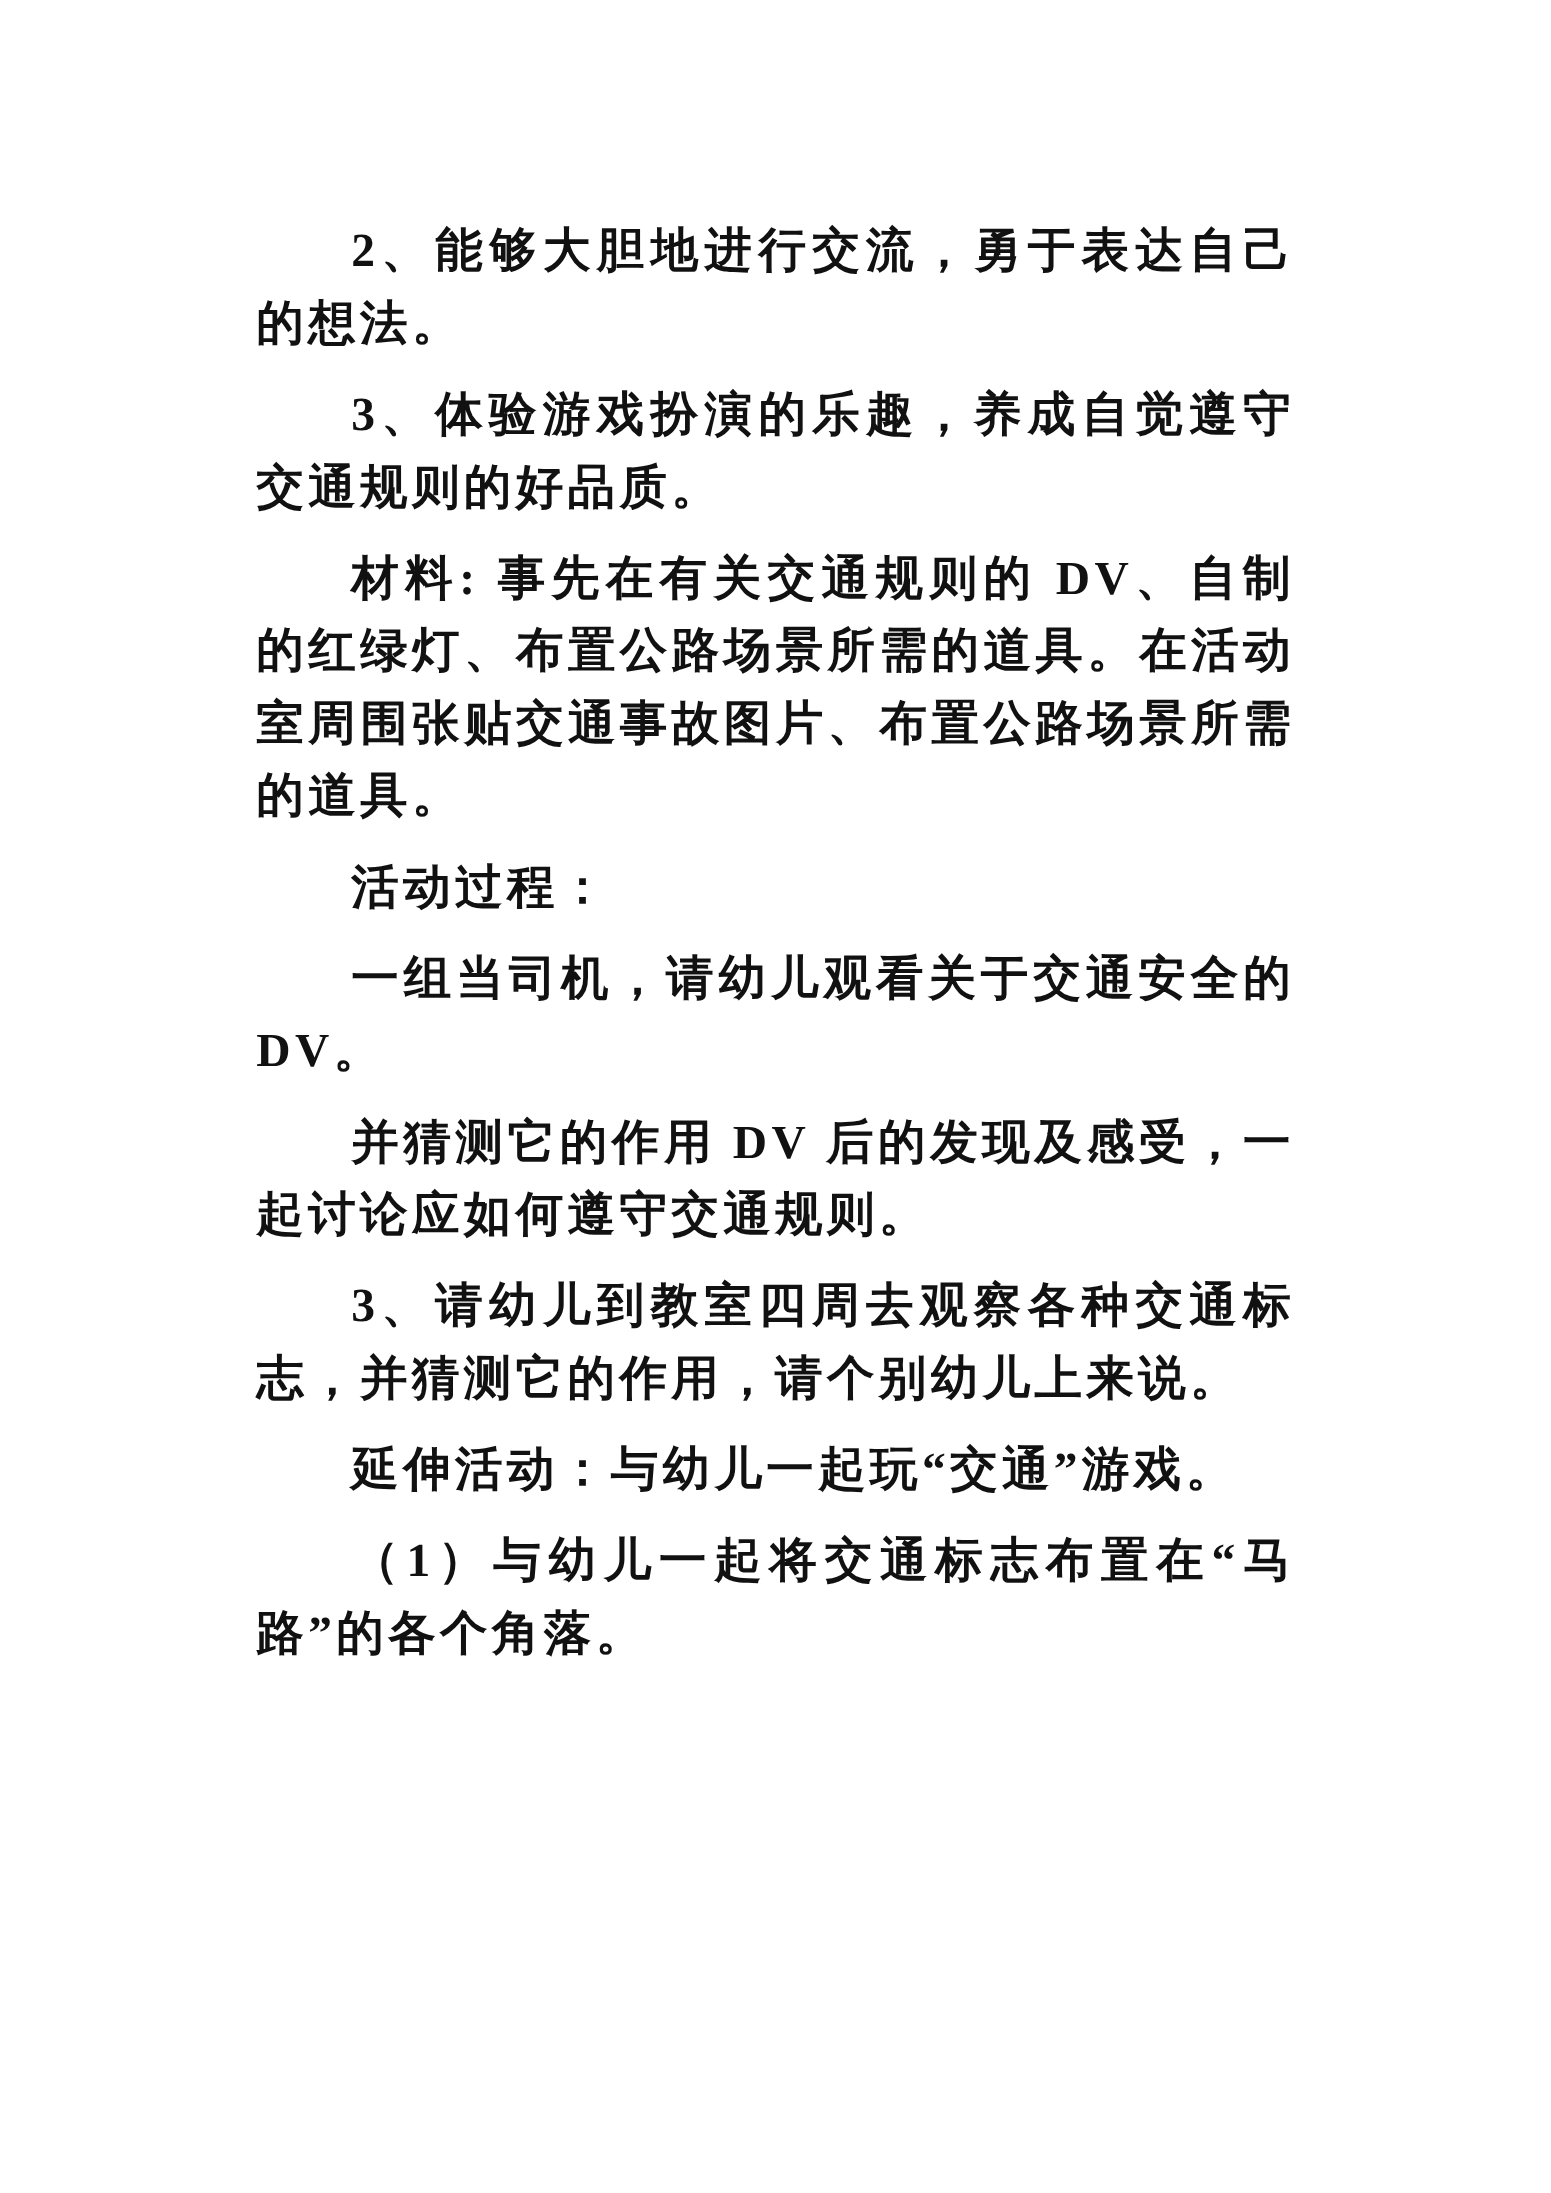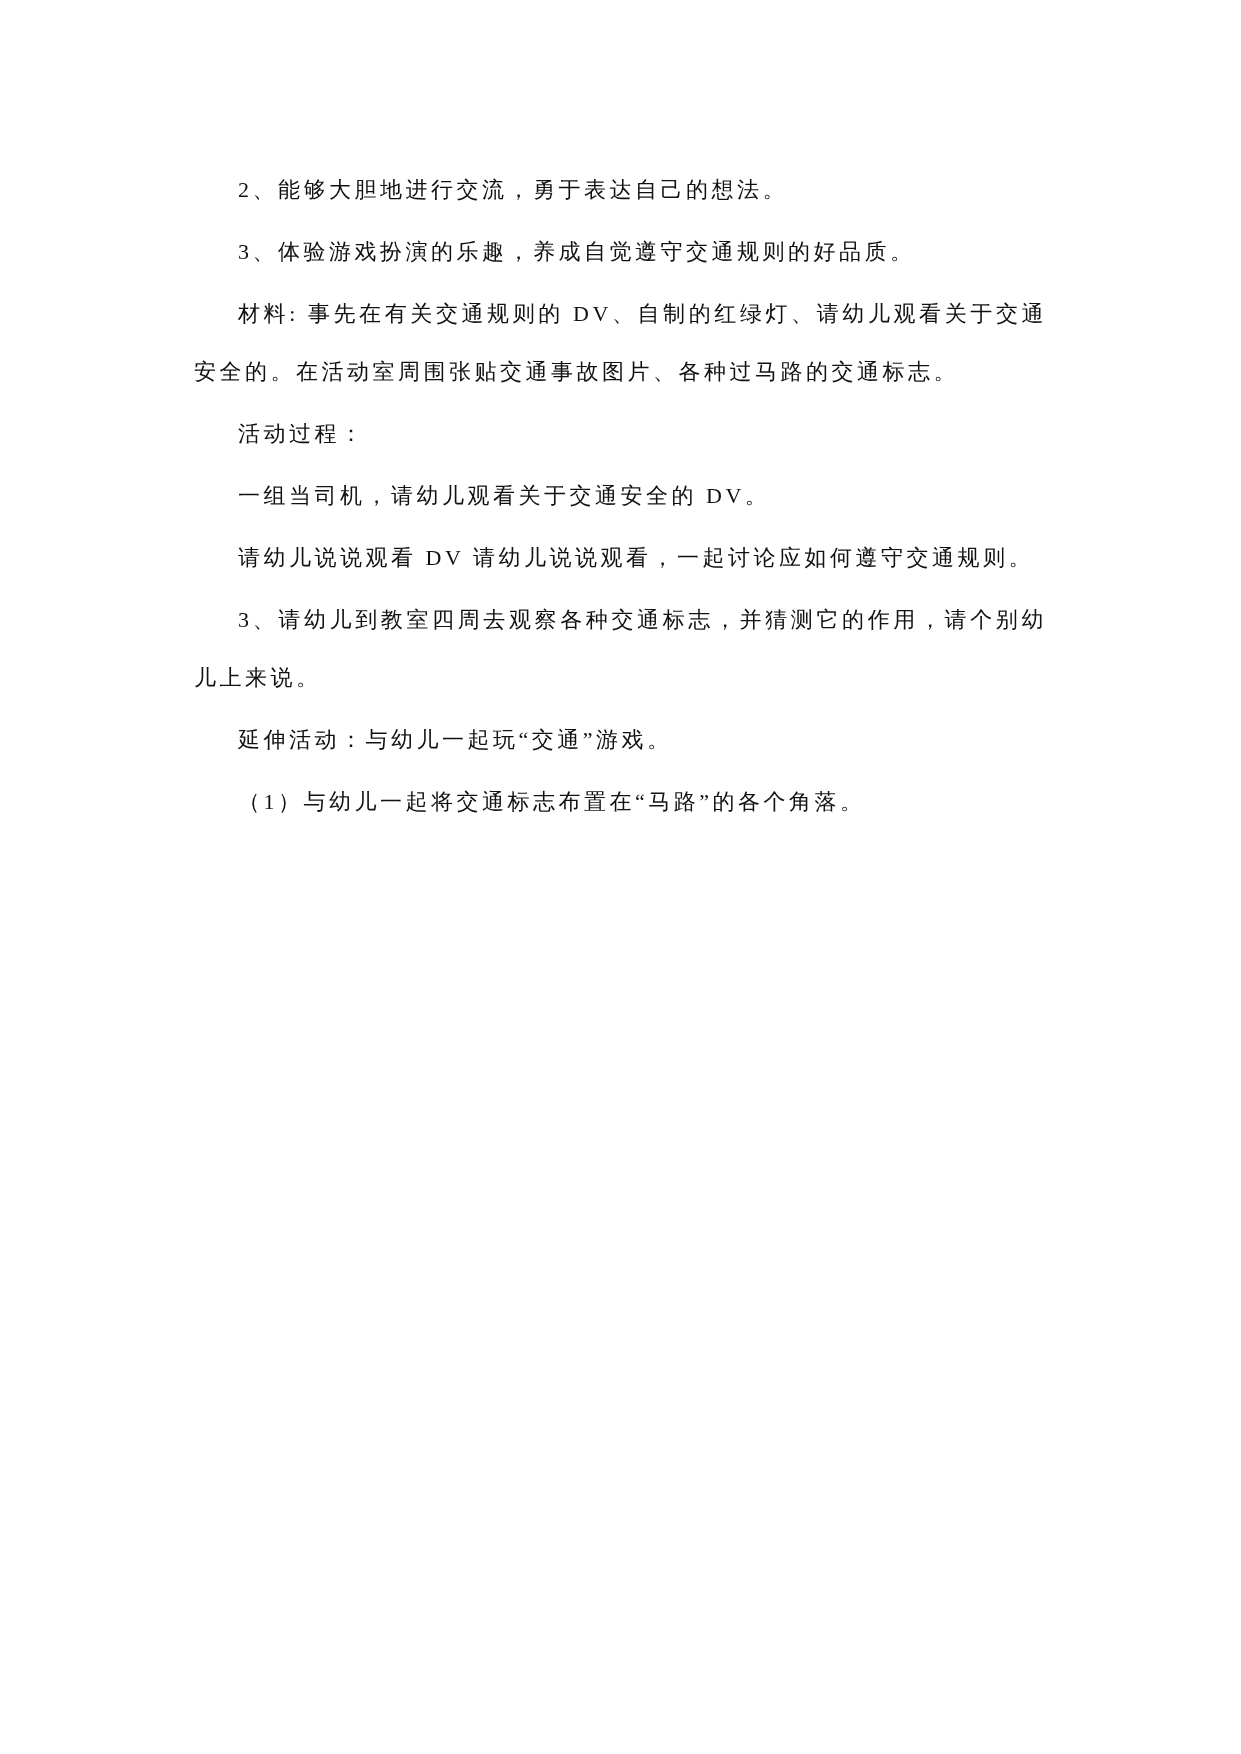--- a/index.html
+++ b/index.html
@@ -13,39 +13,39 @@
     height: 1754px;
     margin: 0 auto;
     background: #ffffff;
     box-sizing: border-box;
     padding: 157px 190px 0 190px;
     overflow: hidden;
     font-family: "Liberation Serif", "DejaVu Serif", serif;
     color: #111111;
   }
   .doc-body p {
-    margin: 4px;
+    margin: 15px;
     padding: 0;
-    font-size: 22px;
+    font-size: 38px;
     line-height: 58px;
     letter-spacing: 3.5px;
     text-align: justify;
     text-indent: 2em;
-    font-weight: 400;
+    font-weight: 700;
     word-break: break-all;
   }
 </style>
 </head>
 <body>
 
 <div class="page">
   <div class="doc-body">
     <p>2、能够大胆地进行交流，勇于表达自己的想法。</p>
     <p>3、体验游戏扮演的乐趣，养成自觉遵守交通规则的好品质。</p>
-    <p>材料: 事先在有关交通规则的 DV、自制的红绿灯、请幼儿观看关于交通安全的。在活动室周围张贴交通事故图片、各种过马路的交通标志。</p>
+    <p>材料: 事先在有关交通规则的 DV、自制的红绿灯、布置公路场景所需的道具。在活动室周围张贴交通事故图片、布置公路场景所需的道具。</p>
     <p>活动过程：</p>
     <p>一组当司机，请幼儿观看关于交通安全的 DV。</p>
-    <p>请幼儿说说观看 DV 请幼儿说说观看，一起讨论应如何遵守交通规则。</p>
+    <p>并猜测它的作用 DV 后的发现及感受，一起讨论应如何遵守交通规则。</p>
     <p>3、请幼儿到教室四周去观察各种交通标志，并猜测它的作用，请个别幼儿上来说。</p>
     <p>延伸活动：与幼儿一起玩“交通”游戏。</p>
     <p>（1）与幼儿一起将交通标志布置在“马路”的各个角落。</p>
   </div>
 </div>
 
 </body></html>

